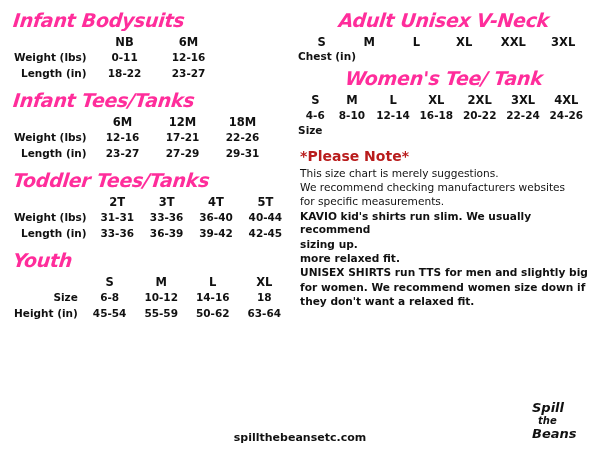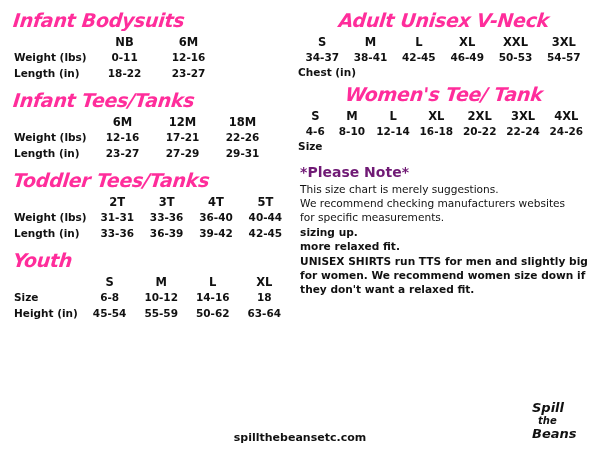--- a/index.html
+++ b/index.html
@@ -53,21 +53,21 @@
     color: #111;
     font-weight: bold;
   }
   table.sz td, table.sz th {
     padding: 2px 4px;
     white-space: nowrap;
     text-align: center;
     font-weight: bold;
   }
   table.sz td.rowlab {
-    text-align: left;
+    text-align: right;
     padding-left: 2px;
     padding-right: 6px;
   }
   table.sz th {
     font-size: 11.5px;
     padding-bottom: 0px;
   }
 
   
   .block { margin-bottom: 9px; }
@@ -81,21 +81,21 @@
     text-align: left;
     font-size: 10.5px;
     font-weight: bold;
     color: #111;
     margin-top: 1px;
   }
 
   .note-title {
     font-weight: bold;
     font-size: 14px;
-    color: #701a75;
+    color: #b91c1c;
     margin: 12px 0 3px 2px;
   }
   .note-body {
     font-size: 10.6px;
     line-height: 1.26;
     color: #111;
     margin: 0 0 8px 2px;
   }
   .note-body p {
     margin: 0 0 1px 0;
@@ -248,28 +248,20 @@
       <table class="sz">
         <tbody>
             <tr>
           <th style="width:45px">S</th>
           <th style="width:45px">M</th>
           <th style="width:45px">L</th>
           <th style="width:45px">XL</th>
           <th style="width:45px">XXL</th>
           <th style="width:45px">3XL</th>
         </tr>
-        <tr>
-          <td>34-37</td>
-          <td>38-41</td>
-          <td>42-45</td>
-          <td>46-49</td>
-          <td>50-53</td>
-          <td>54-57</td>
-        </tr>
       </tbody>
         </table>
       <div class="axis-label">Chest (in)</div>
     </div>
 
     <div class="rblock ctr">
       <div class="heading center">Women's Tee/ Tank</div>
       <table class="sz">
         <tbody>
             <tr>
@@ -294,20 +286,21 @@
         </table>
       <div class="axis-label">Size</div>
     </div>
 
     <div>
       <div class="note-title">*Please Note*</div>
       <div class="note-body">
         <p>This size chart is merely suggestions.</p>
         <p>We recommend checking manufacturers websites</p>
         <p>for specific measurements.</p>
+        <p class="strong-line">KAVIO kid's shirts run slim. We usually recommend</p>
         <p class="strong-line">sizing up.</p>
         <p class="strong-line">more relaxed fit.</p>
         <p class="strong-line">UNISEX SHIRTS run TTS for men and slightly big</p>
         <p class="strong-line">for women. We recommend women size down if</p>
         <p class="strong-line">they don't want a relaxed fit.</p>
       </div>
     </div>
   </div>
 
   <div class="footer">spillthebeansetc.com</div>

